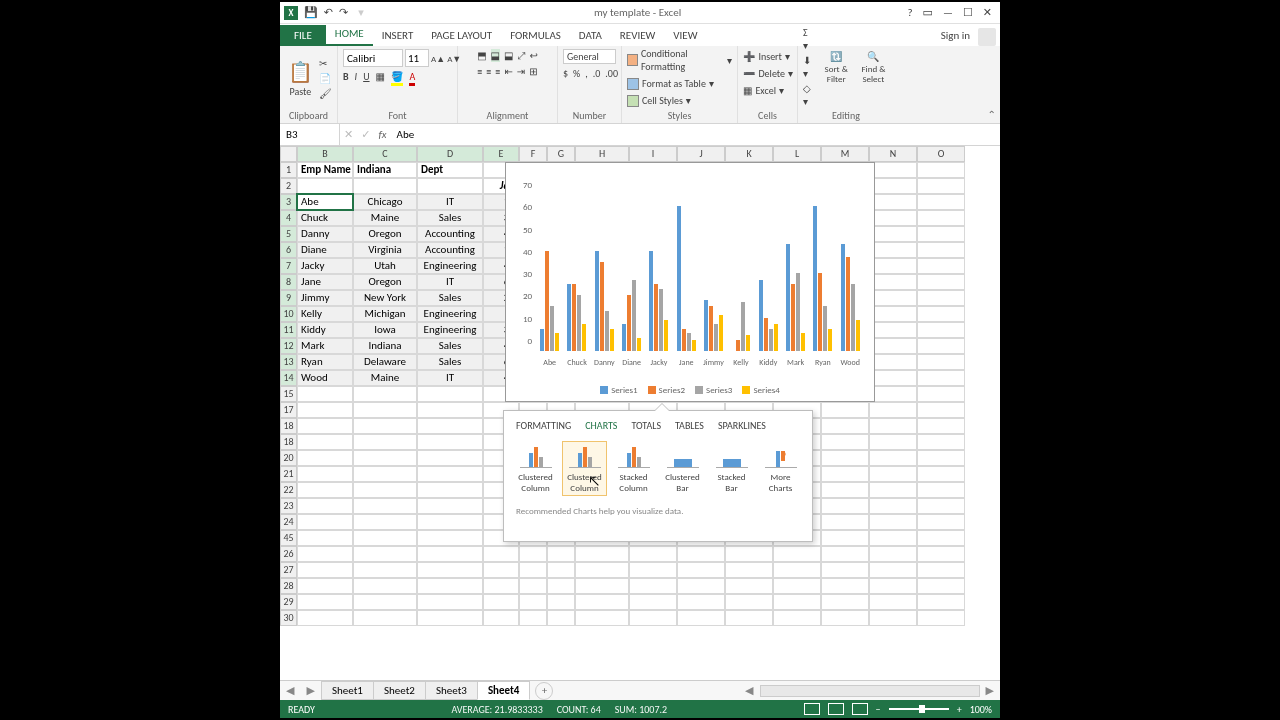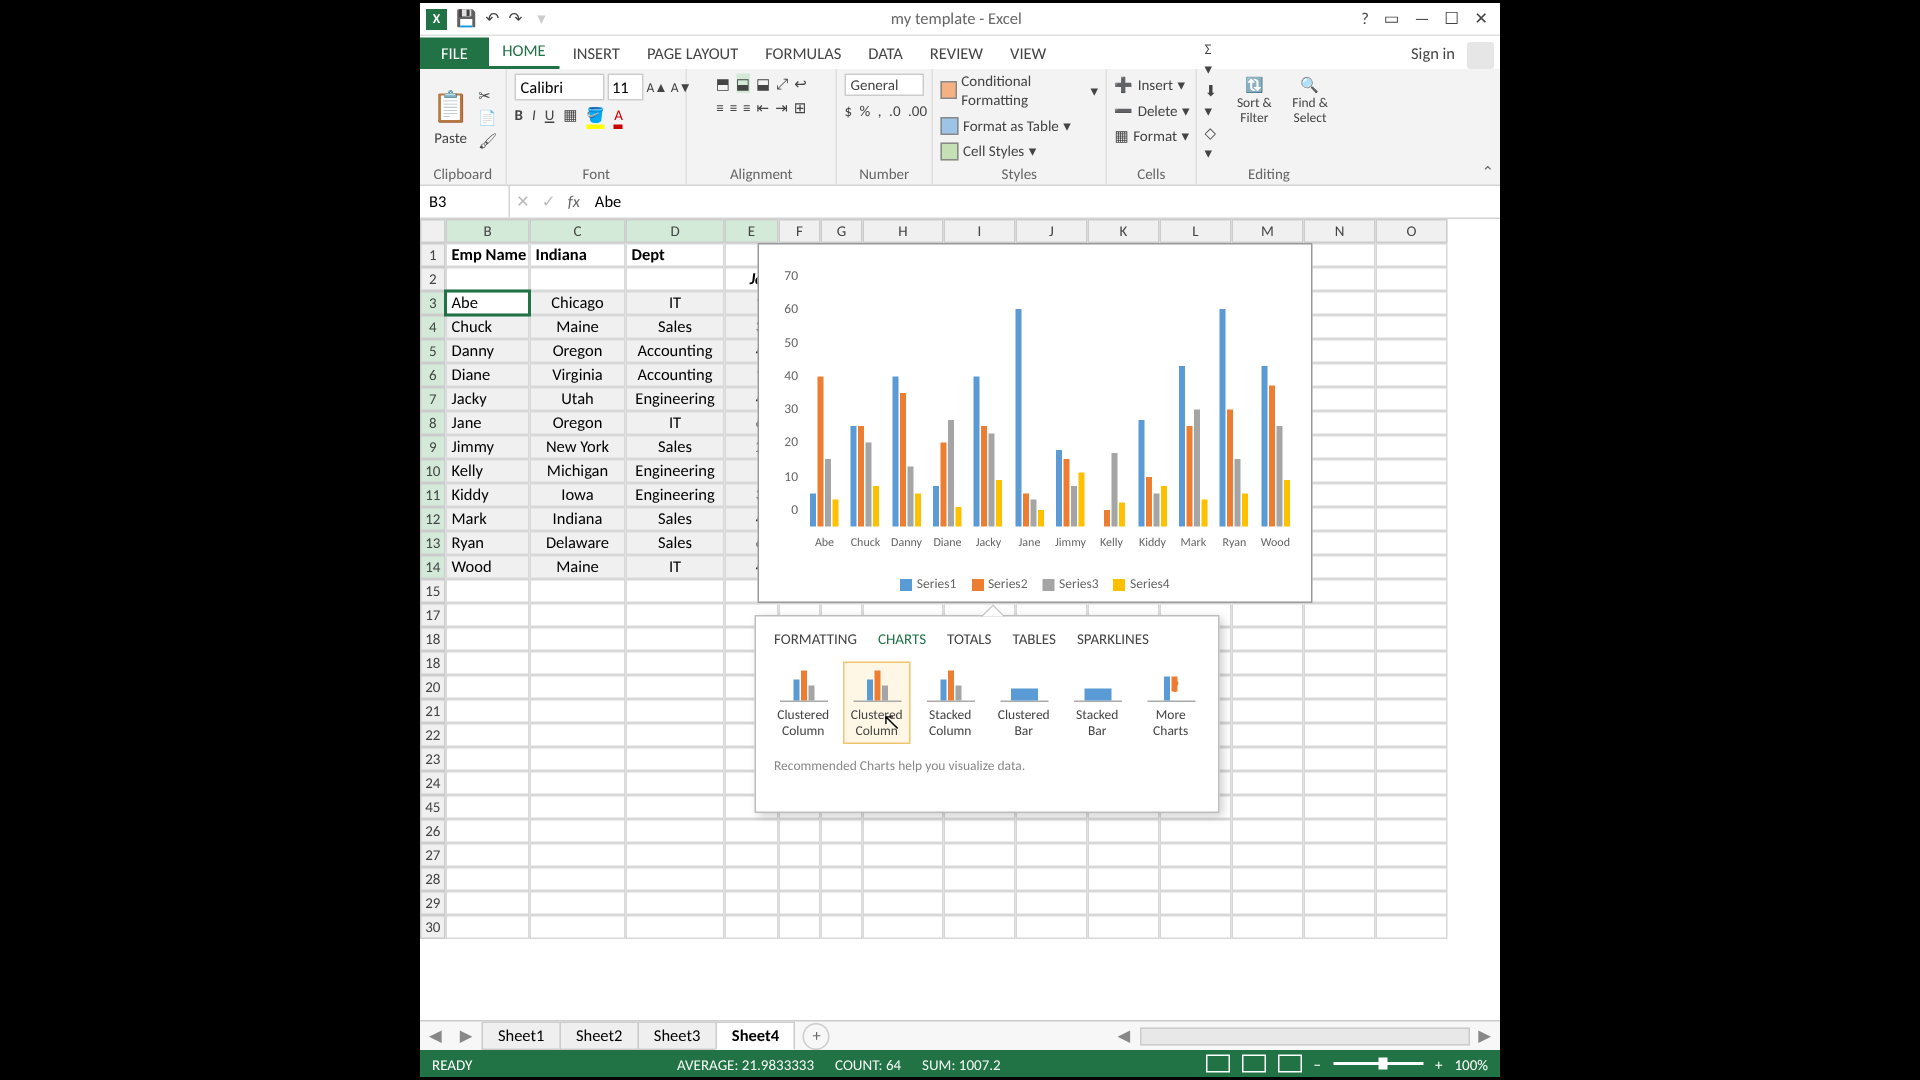--- a/index.html
+++ b/index.html
@@ -215,21 +215,21 @@
         <div class="stylebtn"><span class="styleico" style="background:#f4b183"></span><span>Conditional Formatting</span> ▾</div>
         <div class="stylebtn"><span class="styleico" style="background:#9dc3e6"></span><span>Format as Table</span> ▾</div>
         <div class="stylebtn"><span class="styleico" style="background:#c5e0b4"></span><span>Cell Styles</span> ▾</div>
       </div>
       <div class="glabel">Styles</div>
     </div>
     <div class="rgroup" style="width:60px">
       <div class="gbody" style="flex-direction:column;align-items:flex-start;gap:2px">
         <div class="stylebtn">➕ <span>Insert</span> ▾</div>
         <div class="stylebtn">➖ <span>Delete</span> ▾</div>
-        <div class="stylebtn">▦ <span>Format</span> ▾</div>
+        <div class="stylebtn">▦ <span>Excel</span> ▾</div>
       </div>
       <div class="glabel">Cells</div>
     </div>
     <div class="rgroup" style="width:96px;border-right:none">
       <div class="gbody" style="gap:6px">
         <div style="display:flex;flex-direction:column;gap:2px">
             <span>Σ ▾</span>
             <span>⬇ ▾</span>
             <span>◇ ▾</span>
           </div>

